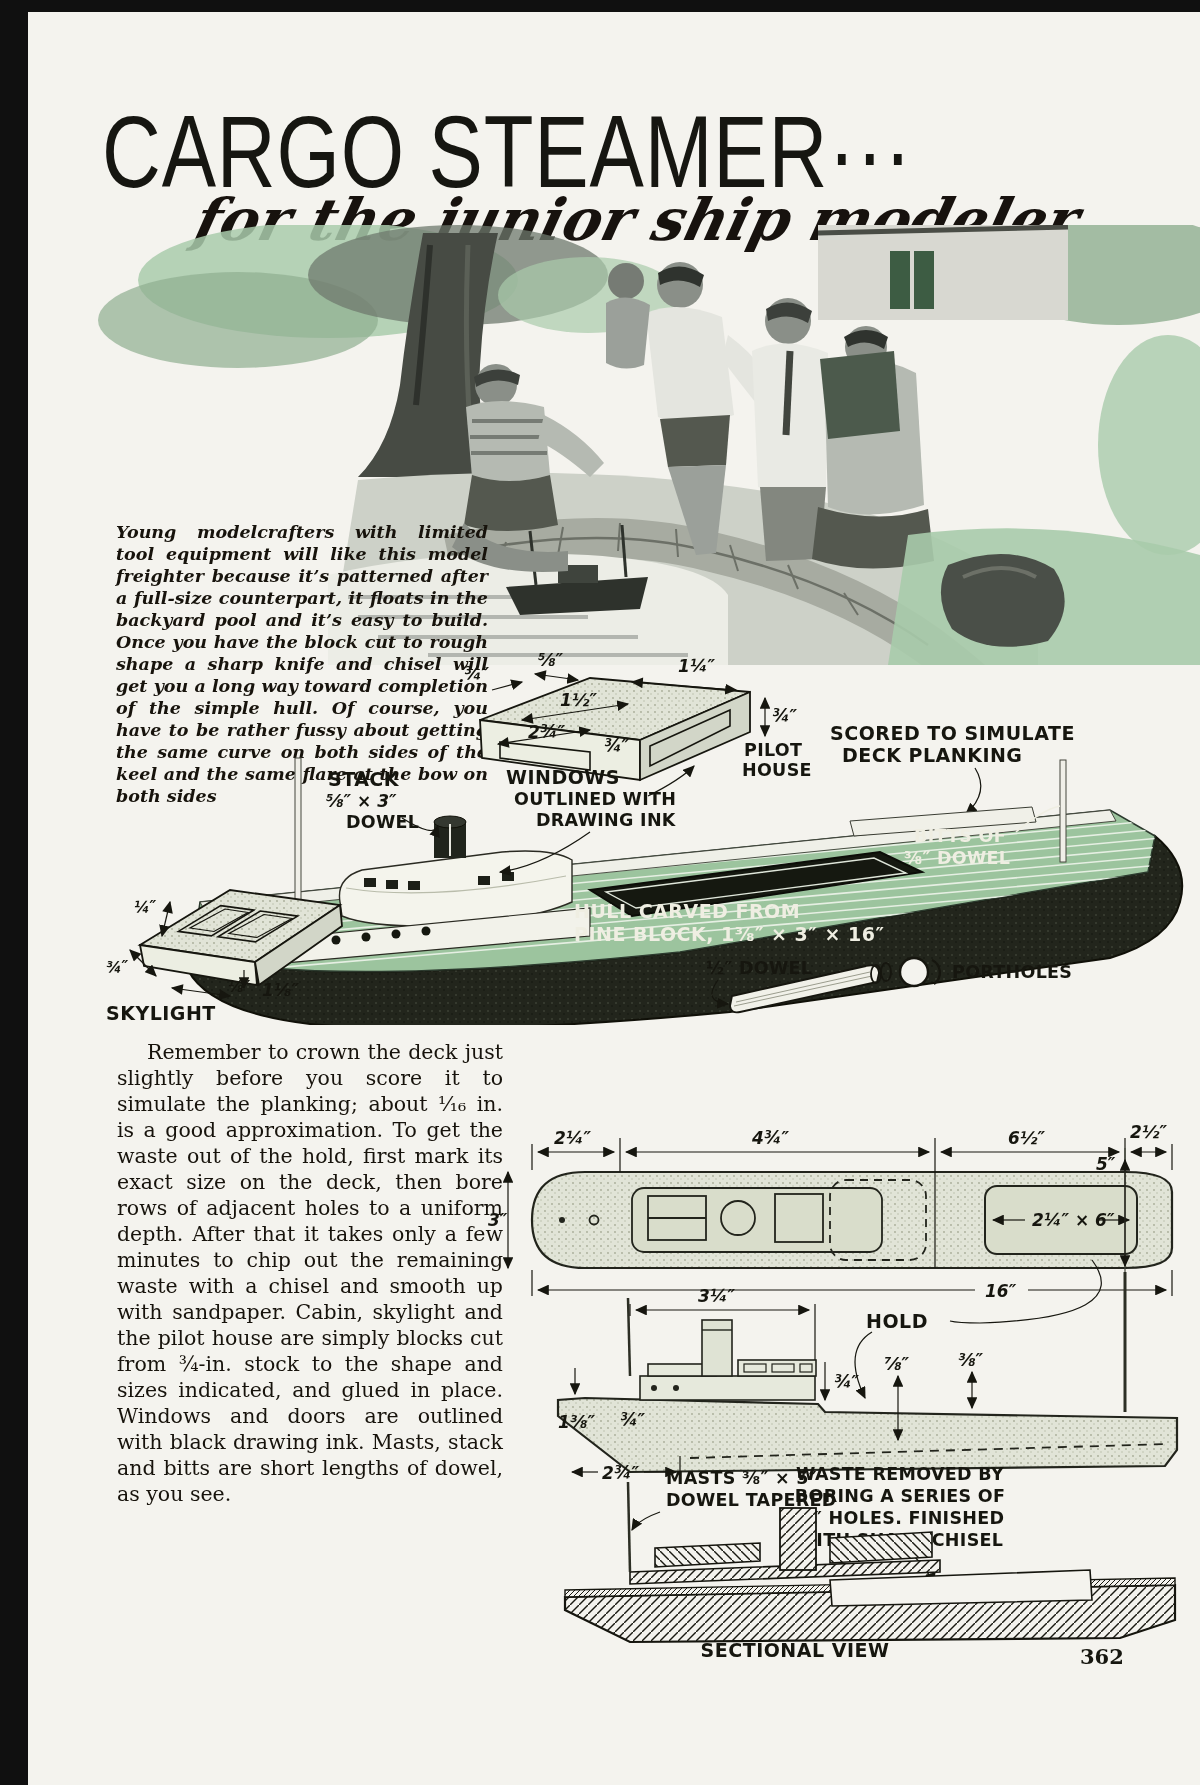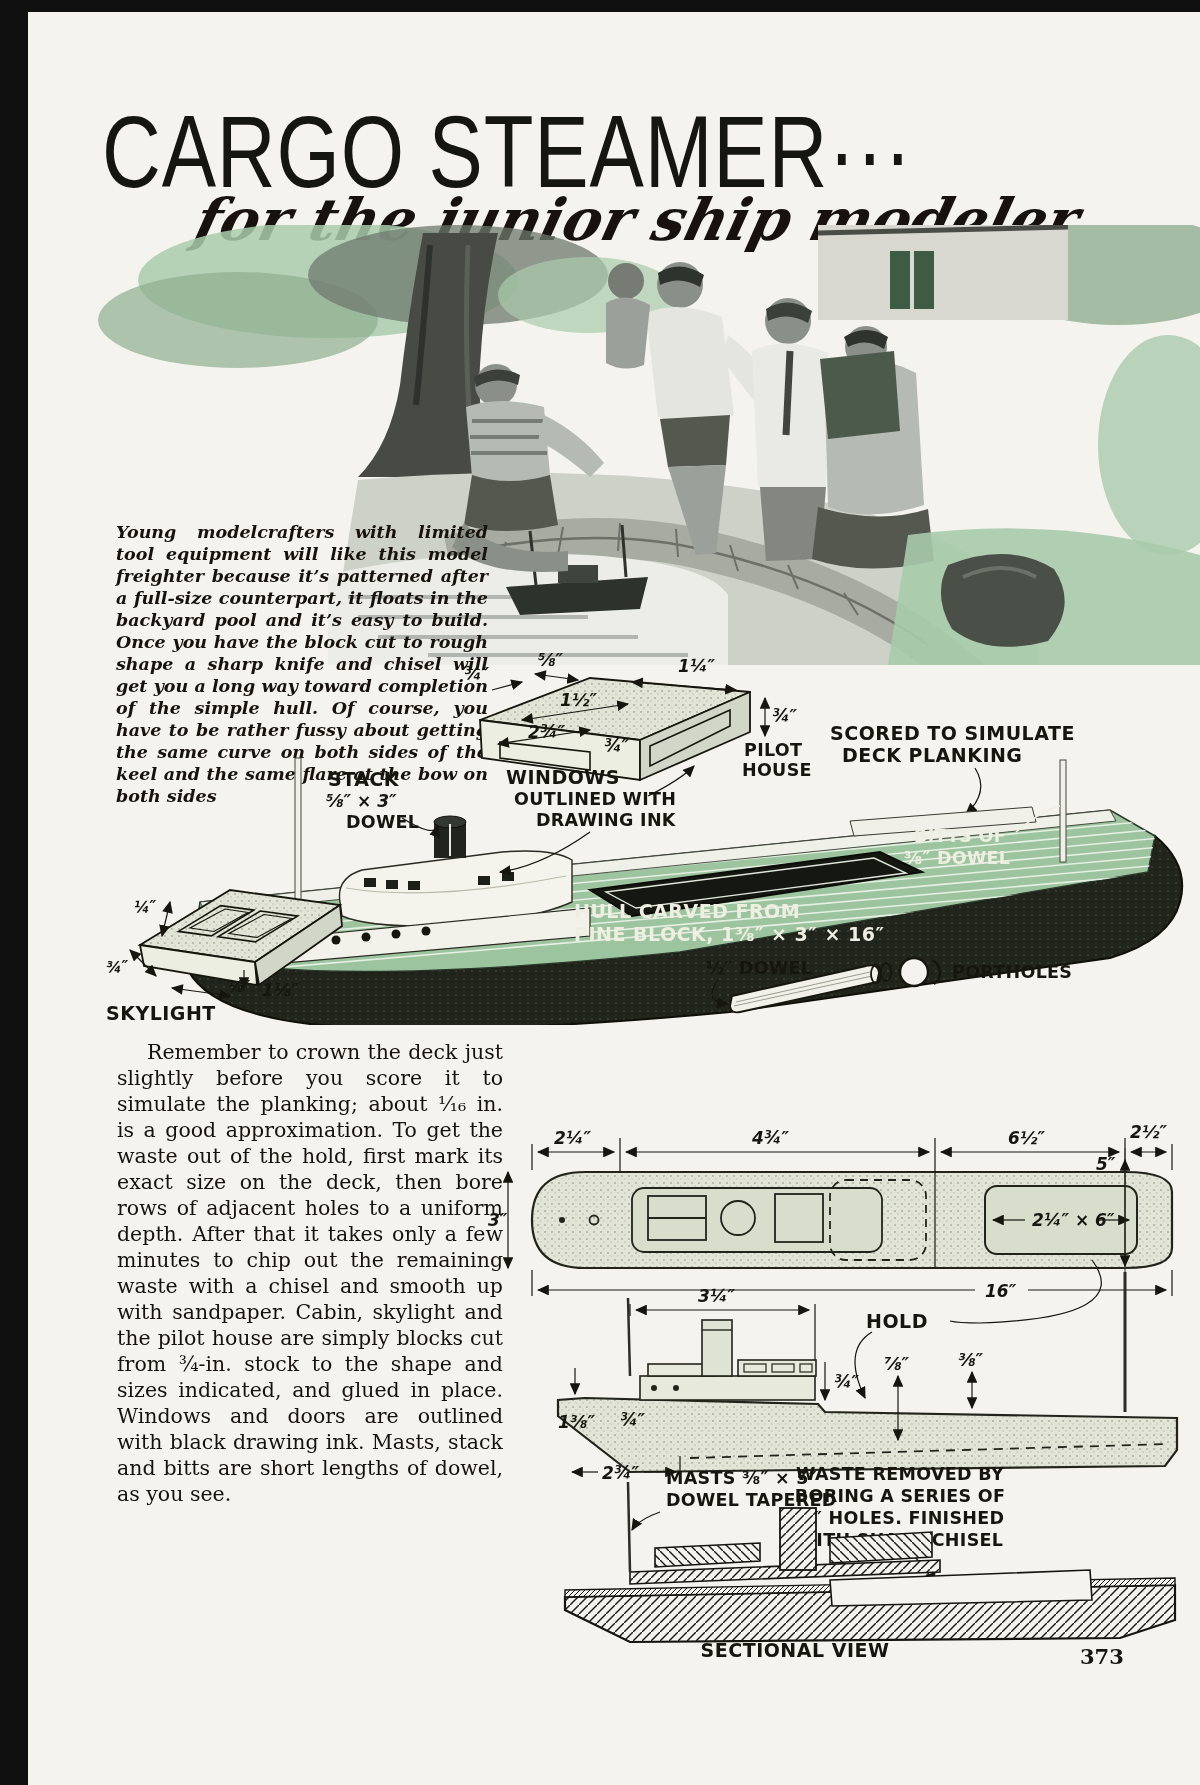--- a/index.html
+++ b/index.html
@@ -405,16 +405,16 @@
       <polygon points="350,560 610,550 612,580 352,586" fill="#f4f3ee" stroke="#15150e" stroke-width="1.6"></polygon>
       <polygon points="150,552 460,540 460,552 150,564" fill="url(#hatch45)" stroke="#15150e" stroke-width="1.6"></polygon>
       <polygon points="175,528 280,523 280,541 175,547" fill="url(#hatchNeg)" stroke="#15150e" stroke-width="1.6"></polygon>
       <rect x="300" y="488" width="36" height="62" fill="url(#hatch45)" stroke="#15150e" stroke-width="1.8"></rect>
       <polygon points="350,518 452,512 452,537 350,543" fill="url(#hatchNeg)" stroke="#15150e" stroke-width="1.6"></polygon>
       <line x1="150" y1="552" x2="148" y2="462" stroke="#2c2e24" stroke-width="2.5"></line>
       <text class="lbl" x="315" y="637" text-anchor="middle">SECTIONAL VIEW</text>
     </g>
   </svg>
 
-  <div class="pagenum">373</div>
+  <div class="pagenum">362</div>
   <div class="copyright">Materiale protetto da copyright</div>
 
 </div>
 
 </body></html>

